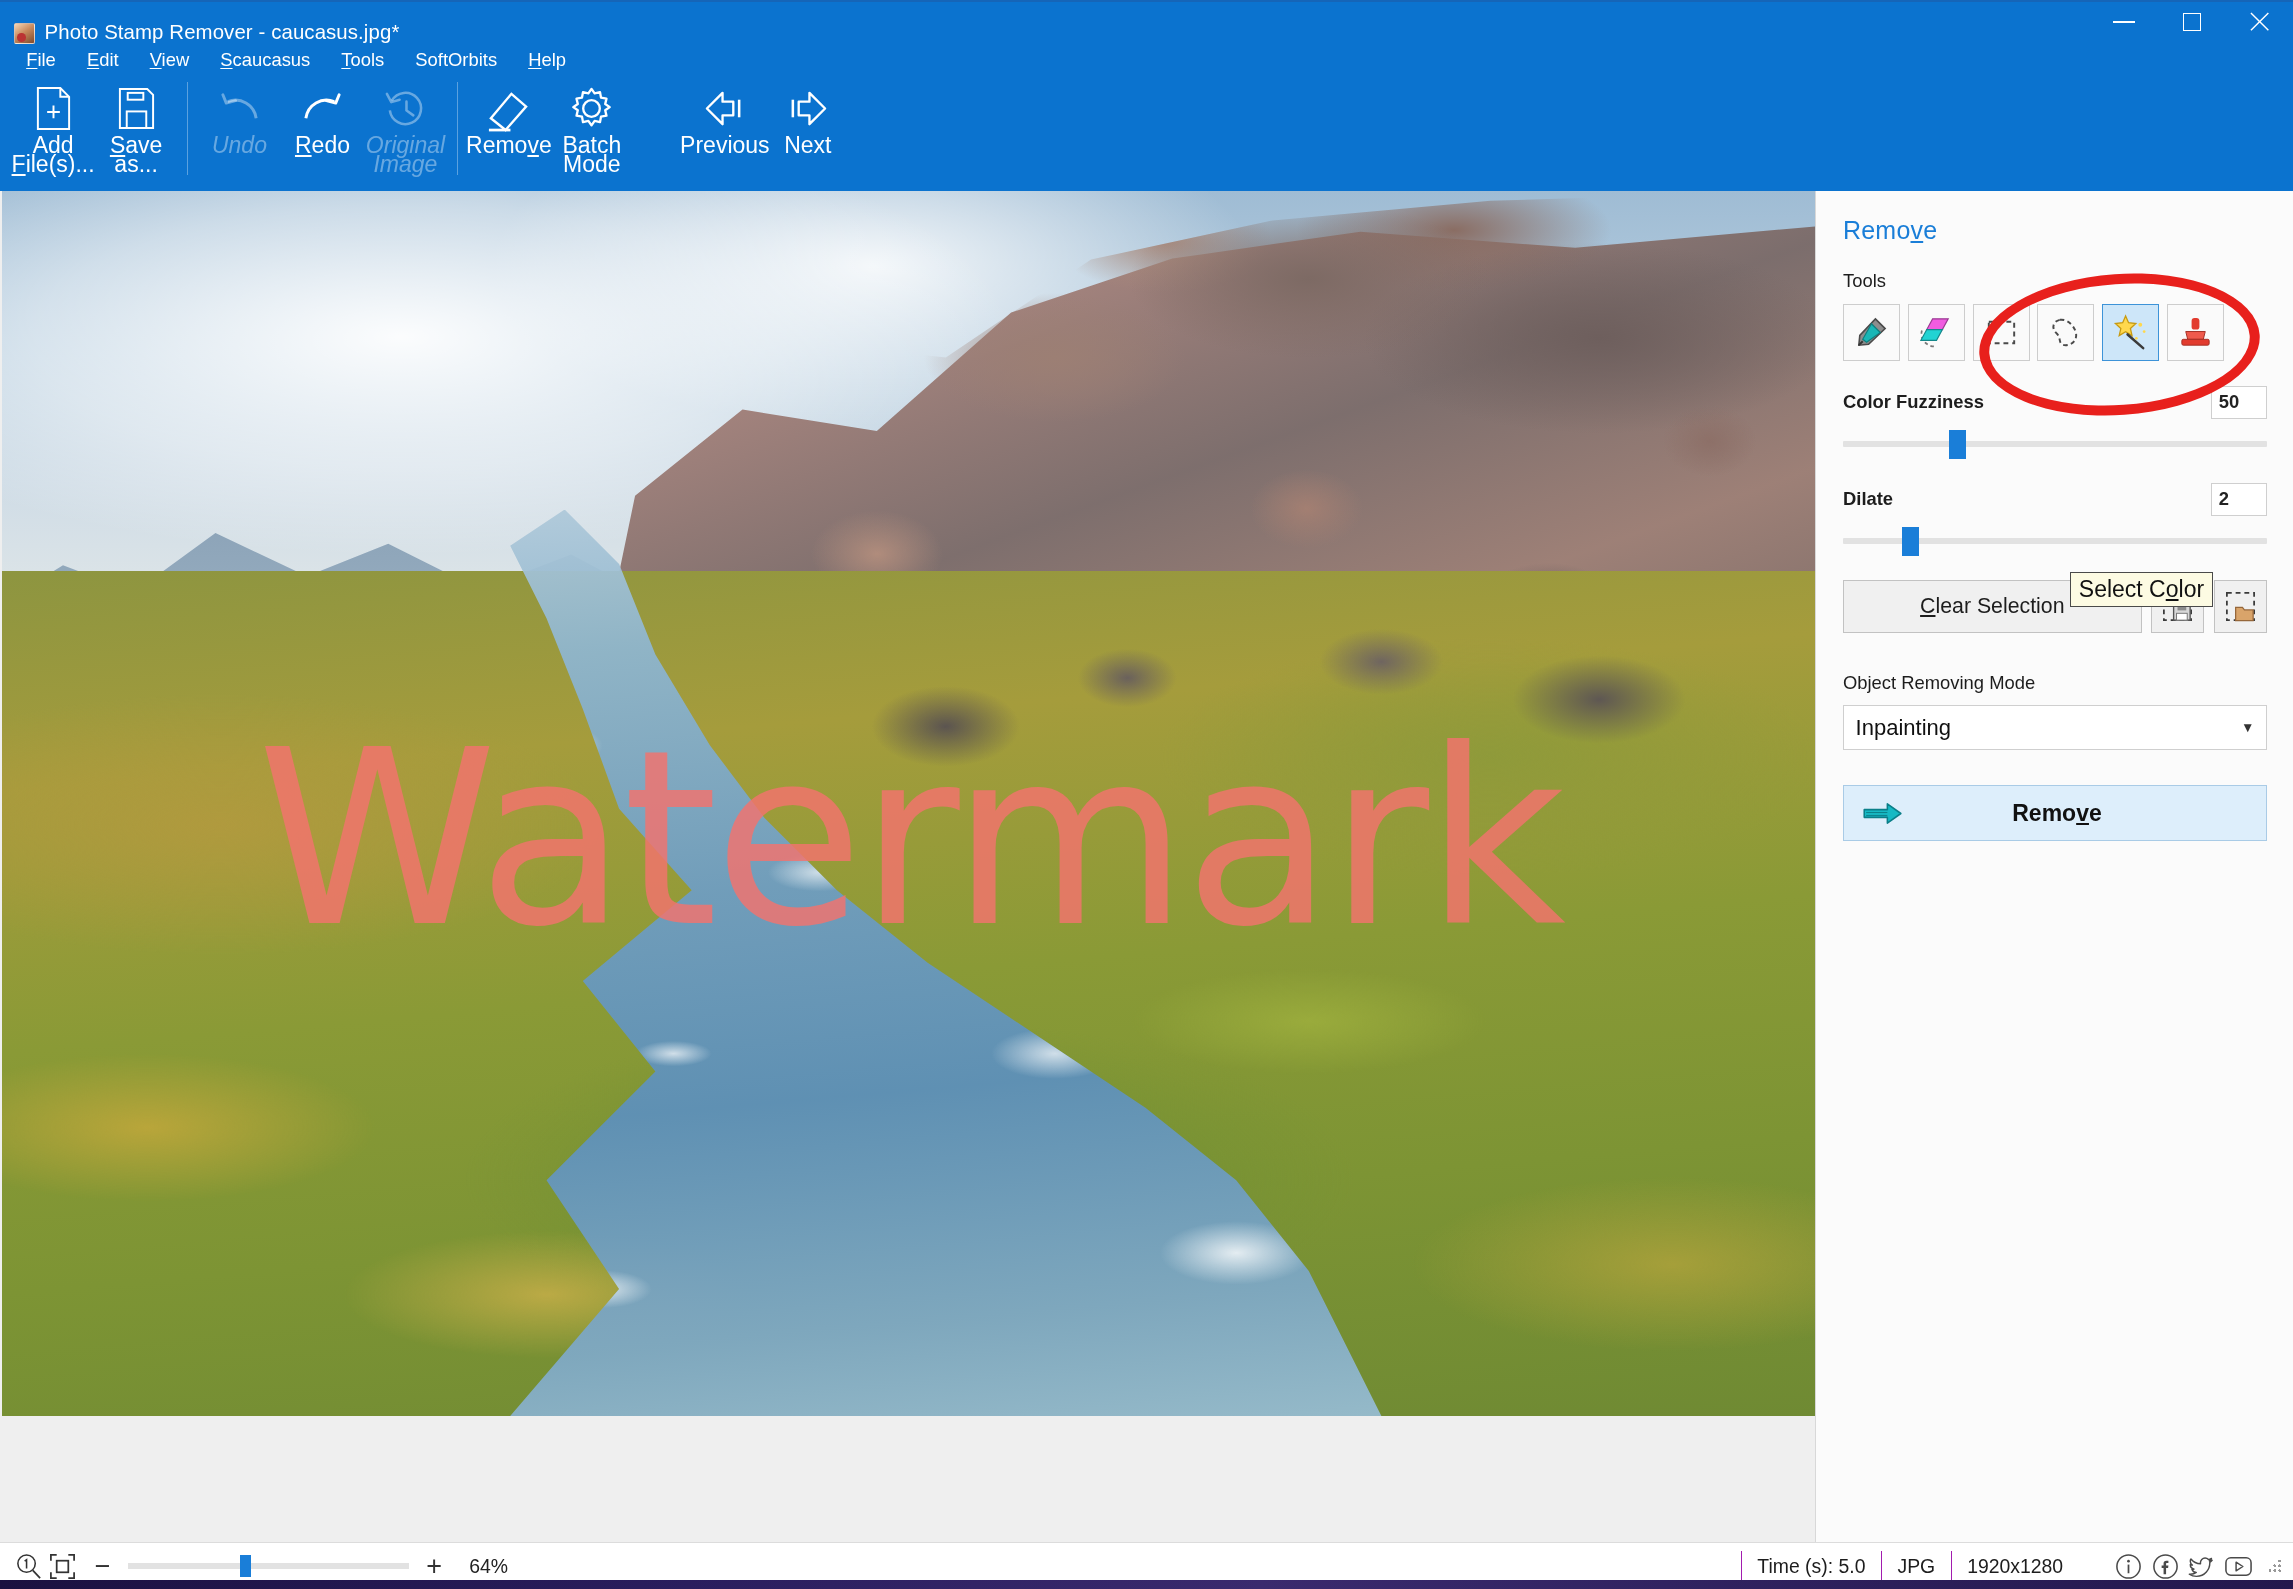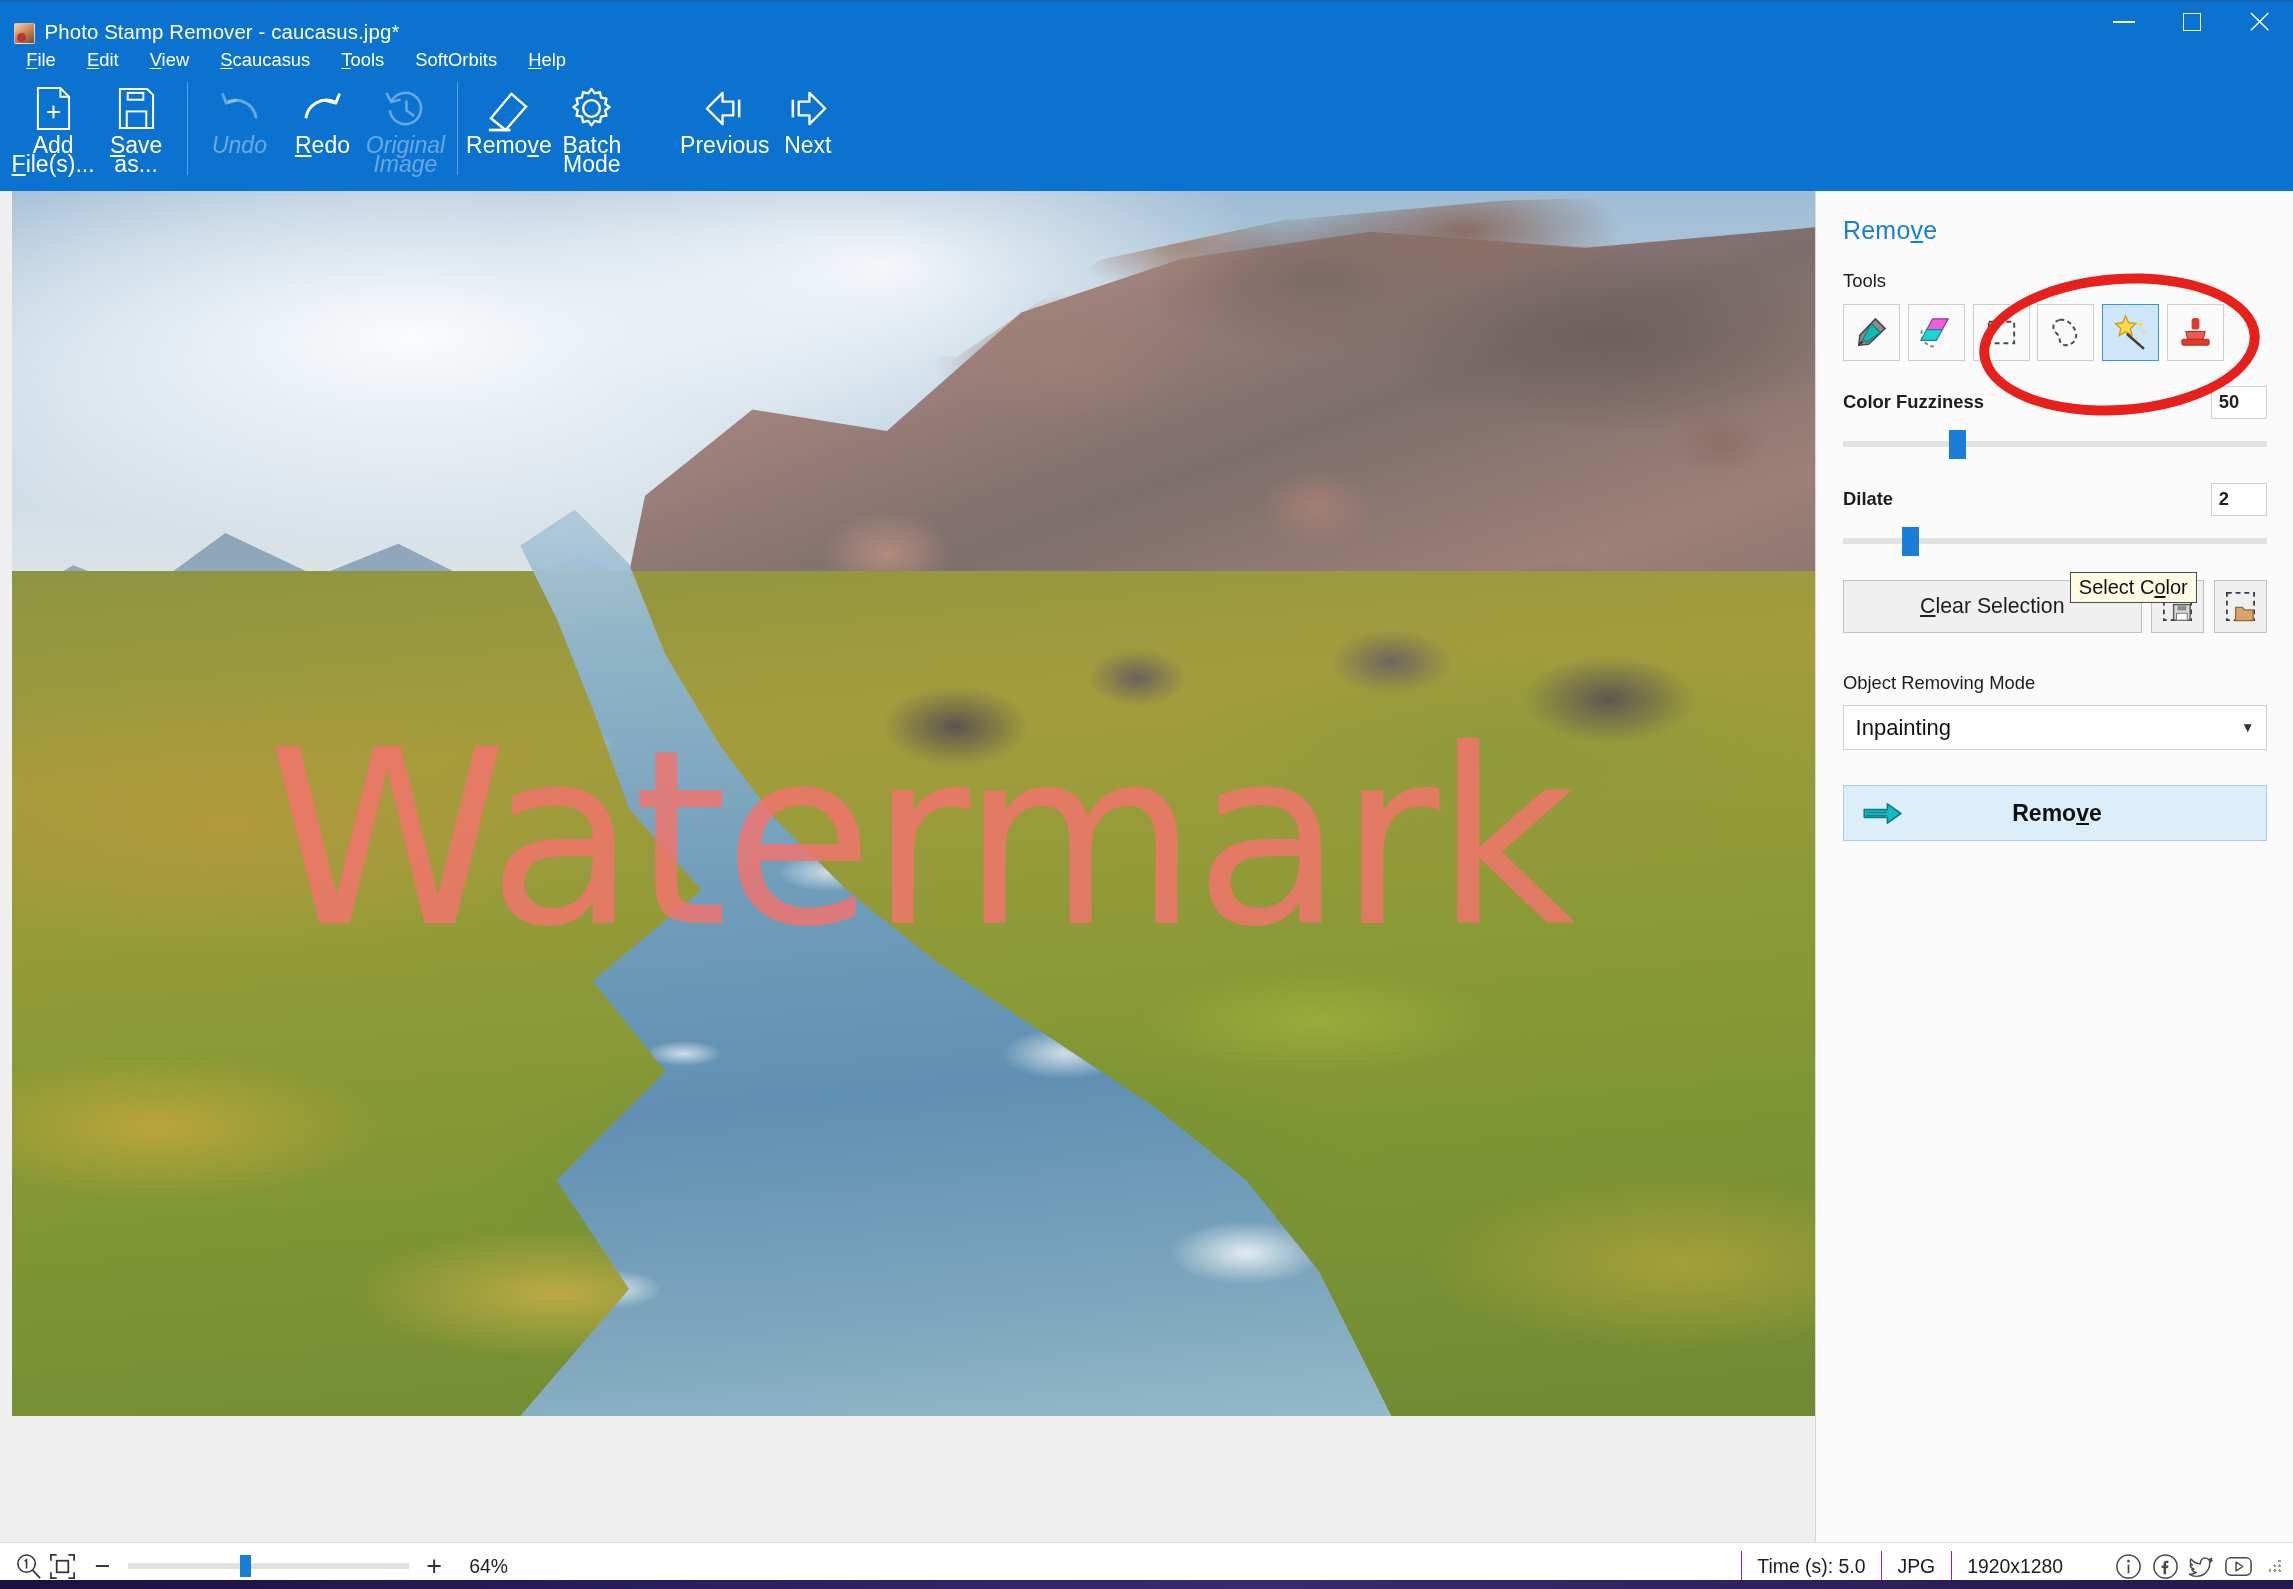--- a/index.html
+++ b/index.html
@@ -64,21 +64,21 @@
   .rb-sep { width: 1px; height: 93px; background: rgba(255,255,255,.33); margin: 5.8px 9.7px 0 9.7px; }
   .rb-gap { width: 50px; }
 
   
   .workarea { flex: 1 1 auto; display: flex; min-height: 0; background: #efefef; }
 
   .canvas-wrap {
     position: relative; flex: 1 1 auto; background: #efefef; overflow: hidden;
   }
   .photo {
-    position: absolute; left: 12px; top: 0; width: 1815px; height: 1225px;
+    position: absolute; left: 2px; top: 0; width: 1815px; height: 1225px;
     overflow: hidden;
   }
   
   .sky {
     position:absolute; left:0; top:0; width:100%; height:34%;
     background:
       radial-gradient(ellipse 45% 70% at 22% 35%, rgba(255,255,255,.95) 0%, rgba(255,255,255,.45) 45%, rgba(255,255,255,0) 75%),
       radial-gradient(ellipse 30% 55% at 48% 18%, rgba(255,255,255,.85) 0%, rgba(255,255,255,0) 70%),
       linear-gradient(180deg,#9fbcd4 0%, #b9cfe0 40%, #cfdce6 70%, #dfe6e8 100%);
   }
@@ -237,21 +237,21 @@
   .remove-btn .rlabel {
     flex: 1 1 auto; text-align: center; font-size: 23px; font-weight: bold; color: #111;
     margin-right: 39px;
   }
   .remove-btn .rlabel u { text-underline-offset: 1.9px; }
 
   
   .tooltip {
     position: absolute; left: 254px; top: 381px; z-index: 40;
     background: #fdfbe3; border: 1px solid #4a4a4a; color: #111;
-    font-size: 20px; padding: 2.9px 7.8px; white-space: nowrap;
+    font-size: 23px; padding: 2.9px 7.8px; white-space: nowrap;
   }
   .tooltip u { text-underline-offset: 1.9px; }
   .annot-ellipse {
     position: absolute; left: 163px; top: 83px; width: 281px; height: 141px;
     border: 10.7px solid #e8201c; border-radius: 50%; z-index: 30; pointer-events: none;
     transform: rotate(-4deg);
   }
 
   
   .statusbar {

